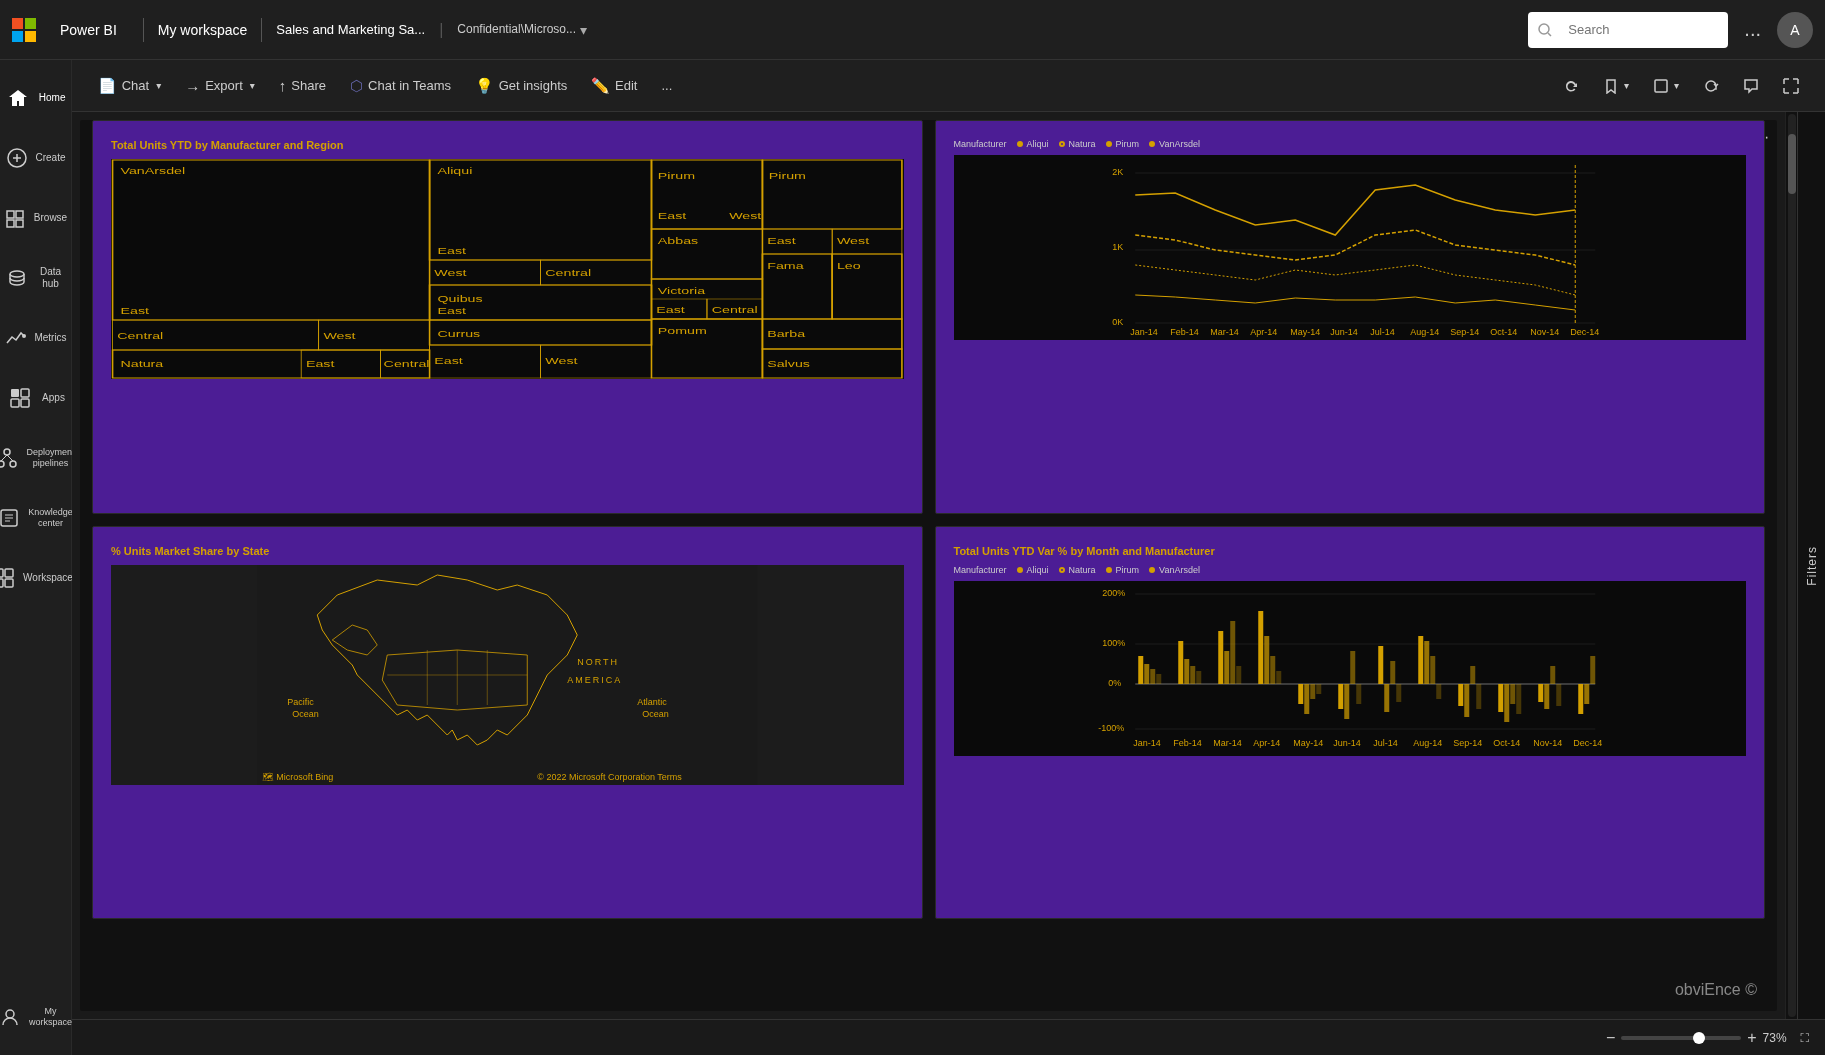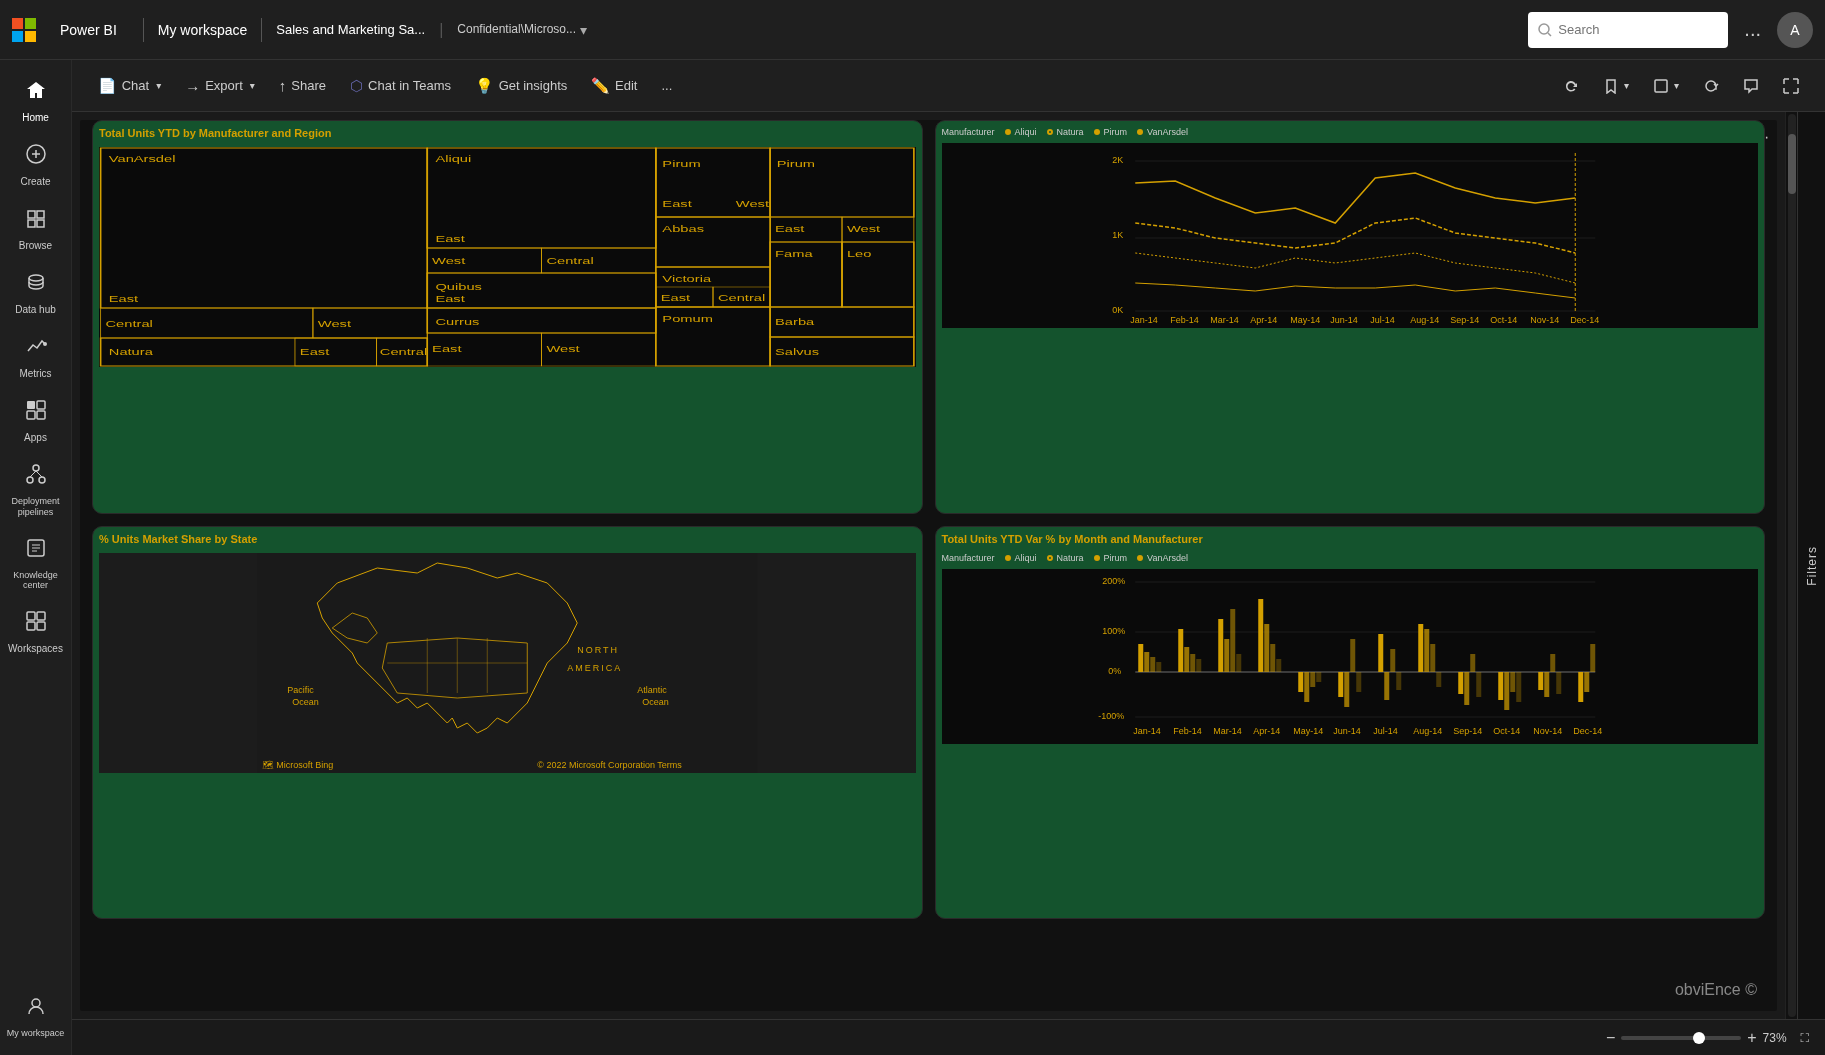--- a/index.html
+++ b/index.html
@@ -14,40 +14,40 @@
     .topbar-logo { display: flex; align-items: center; gap: 24px; margin-right: 8px; }
     .ms-logo { width: 24px; height: 24px; }
     .topbar-appname { color: #fff; font-size: 14px; font-weight: 400; margin-right: 4px; }
     .topbar-divider { width: 1px; height: 24px; background: #555; margin: 0 6px; }
     .topbar-workspace { color: #fff; font-size: 14px; font-weight: 400; }
     .topbar-report-name { color: #fff; font-size: 13px; }
     .topbar-confidential { color: #ccc; font-size: 12px; display: flex; gap: 4px; }
     .topbar-spacer { flex: 1; }
     .search-box {
       display: flex; align-items: center; background: #fff; border-radius: 4px;
-      padding: 16px 10px; gap: 6px; width: 200px; height: 36px;
+      padding: 16px 10px; gap: 16px; width: 200px; height: 36px;
     }
     .search-box input { border: none; outline: none; font-size: 13px; color: #333; background: transparent; width: 140px; }
     .topbar-more { color: #ccc; font-size: 20px; cursor: pointer; padding: 4px 8px; }
     .topbar-avatar {
       width: 36px; height: 36px; border-radius: 50%; background: #555;
       display: flex; align-items: center; justify-content: center; color: #fff; font-size: 14px;
     }
 
     
     .main-layout { display: flex; height: calc(1055px - 60px); }
 
     
     .left-nav {
       width: 72px; background: #1f1f1f; border-right: 1px solid #2a2a2a;
       display: flex; flex-direction: column; align-items: center; padding-top: 8px; gap: 0;
       flex-shrink: 0;
     }
     .nav-item {
-      display: flex; flex-direction: column; align-items: center; justify-content: center;
+      display: flex; flex-direction: row; align-items: center; justify-content: center;
       width: 68px; padding: 8px 4px; gap: 8px; cursor: pointer; border-radius: 4px;
       color: #ccc; font-size: 10px; text-align: center; min-height: 60px;
     }
     .nav-item.active { color: #fff; }
     .nav-icon { font-size: 20px; display: flex; align-items: center; justify-content: center; width: 28px; height: 28px; }
     .nav-label { font-size: 10px; line-height: 1.2; }
 
     
     .sidebar-pages {
       width: 230px; background: #1a1a1a; border-right: 1px solid #2a2a2a;
@@ -106,21 +106,21 @@
       position: absolute; top: 8px; right: 8px;
       display: flex; align-items: center; gap: 6px;
     }
     .canvas-toolbar-overlay .btn { color: #ccc; font-size: 14px; cursor: pointer; }
 
     
     .charts-grid {
       display: grid; grid-template-columns: 1fr 1fr;
       gap: 12px; padding: 0 12px 12px; height: calc(100% - 80px); overflow-y: auto;
     }
-    .chart-box { background: #14532d; border: 1px solid #2a2a2a; border-radius: 10px; padding: 6px; position: relative; }
+    .chart-box { background: #4c1d95; border: 1px solid #2a2a2a; border-radius: 2px; padding: 18px; position: relative; }
     .chart-title { color: #d4a000; font-size: 11px; font-weight: 600; margin-bottom: 8px; }
 
     
     .chart-legend { display: flex; gap: 10px; margin-bottom: 6px; flex-wrap: wrap; }
     .legend-item { display: flex; align-items: center; gap: 4px; font-size: 9px; color: #ccc; }
     .legend-dot { width: 6px; height: 6px; border-radius: 50%; }
 
     
     .bottom-bar {
       height: 36px; background: #1a1a1a; border-top: 1px solid #333;

